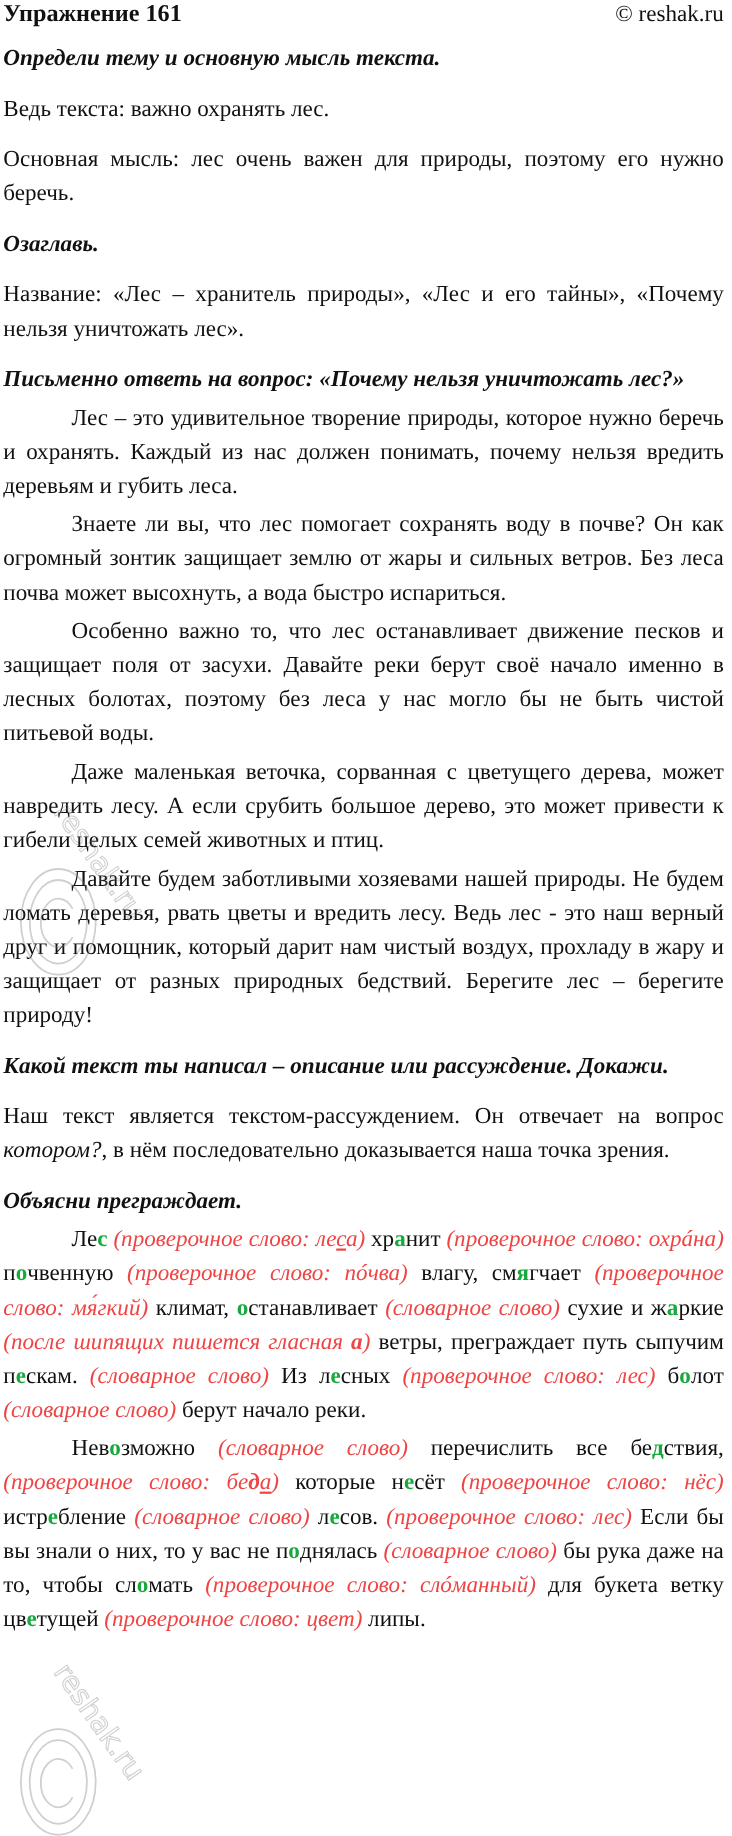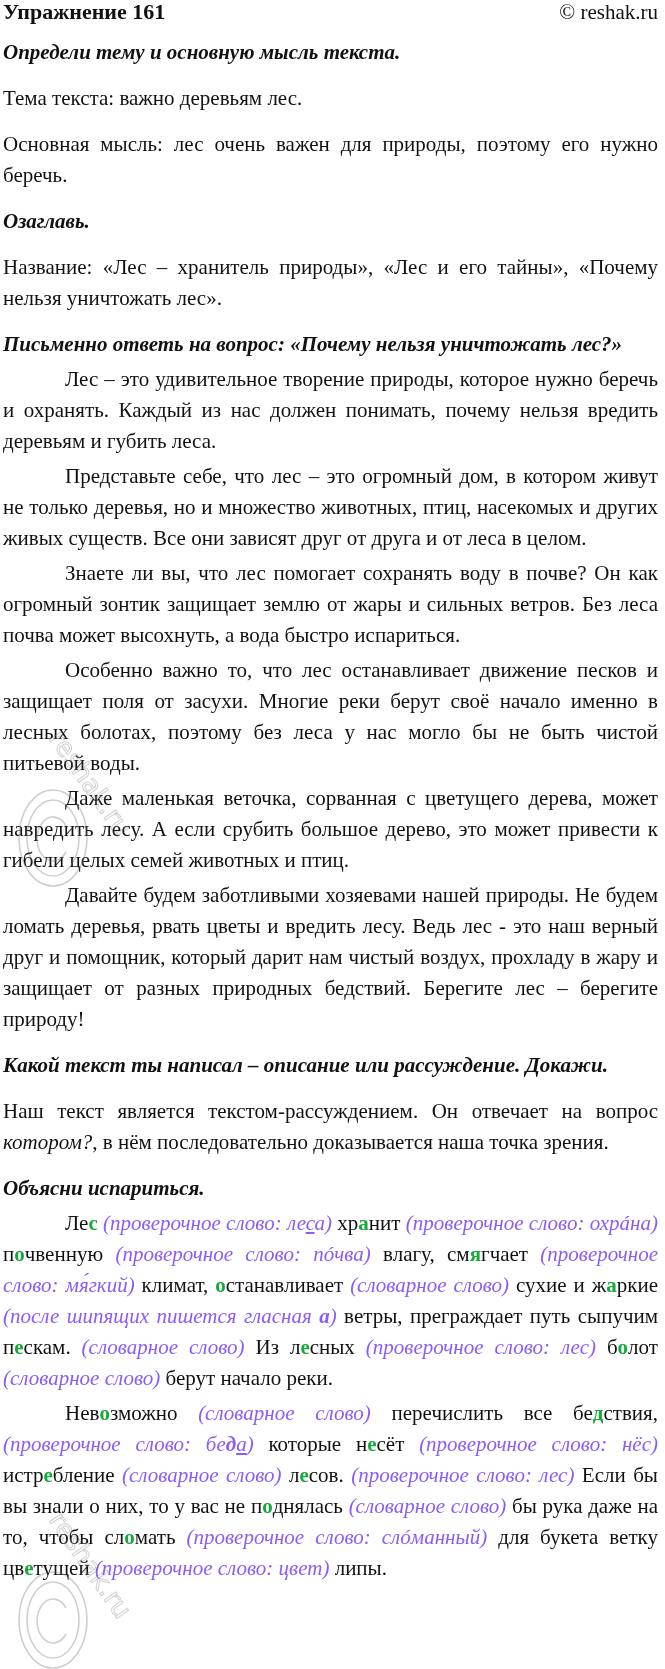--- a/index.html
+++ b/index.html
@@ -10,59 +10,58 @@
   }
   .page { position: absolute; left: 0; top: 0; width: 655px; padding: 0 5px 0 3px; }
   .hdr { display: flex; justify-content: space-between; align-items: baseline; height: 26px; margin-top: -4px; }
   .hdr .title { font-weight: bold; font-size: 22px; }
   .hdr .copy { font-size: 21px; }
   p { margin: 0; text-align: justify; }
   .q { font-style: italic; font-weight: bold; }
   .gap { margin-top: 15px; }
   .gap-lg { margin-top: 4px; }
   .indent { text-indent: 62px; }
-  .ann { color: #8b5cf6; font-style: italic; }
+  .ann { color: #ef4444; font-style: italic; }
   .hl { color: #17a93c; font-weight: bold; }
   .u { text-decoration: underline; }
   .ann b { font-weight: bold; }
   .wm {
     position: absolute; left: 8px; top: 718px; width: 150px; height: 210px;
     pointer-events: none; opacity: 0.35;
   }
   .wm2 { top: 1500px; }
 </style>
 </head>
 <body>
 
 <div class="page">
 
   <div class="hdr">
     <span class="title">Упражнение 161</span>
     <span class="copy">© reshak.ru</span>
   </div>
 
   <p class="q gap">Определи тему и основную мысль текста.</p>
-  <p class="gap">Тема текста: важно деревьям лес.</p>
+  <p class="gap">Ведь текста: важно охранять лес.</p>
   <p class="gap">Основная мысль: лес очень важен для природы, поэтому его нужно беречь.</p>
 
   <p class="q gap">Озаглавь.</p>
   <p class="gap">Название: «Лес – хранитель природы», «Лес и его тайны», «Почему нельзя уничтожать лес».</p>
 
   <p class="q gap">Письменно ответь на вопрос: «Почему нельзя уничтожать лес?»</p>
   <p class="indent gap-lg">Лес – это удивительное творение природы, которое нужно беречь и охранять. Каждый из нас должен понимать, почему нельзя вредить деревьям и губить леса.</p>
-  <p class="indent gap-lg">Представьте себе, что лес – это огромный дом, в котором живут не только деревья, но и множество животных, птиц, насекомых и других живых существ. Все они зависят друг от друга и от леса в целом.</p>
   <p class="indent gap-lg">Знаете ли вы, что лес помогает сохранять воду в почве? Он как огромный зонтик защищает землю от жары и сильных ветров. Без леса почва может высохнуть, а вода быстро испариться.</p>
-  <p class="indent gap-lg">Особенно важно то, что лес останавливает движение песков и защищает поля от засухи. Многие реки берут своё начало именно в лесных болотах, поэтому без леса у нас могло бы не быть чистой питьевой воды.</p>
+  <p class="indent gap-lg">Особенно важно то, что лес останавливает движение песков и защищает поля от засухи. Давайте реки берут своё начало именно в лесных болотах, поэтому без леса у нас могло бы не быть чистой питьевой воды.</p>
   <p class="indent gap-lg">Даже маленькая веточка, сорванная с цветущего дерева, может навредить лесу. А если срубить большое дерево, это может привести к гибели целых семей животных и птиц.</p>
   <p class="indent gap-lg">Давайте будем заботливыми хозяевами нашей природы. Не будем ломать деревья, рвать цветы и вредить лесу. Ведь лес - это наш верный друг и помощник, который дарит нам чистый воздух, прохладу в жару и защищает от разных природных бедствий. Берегите лес – берегите природу!</p>
 
   <p class="q gap">Какой текст ты написал – описание или рассуждение. Докажи.</p>
   <p class="gap"><span>Наш текст является текстом-рассуждением. Он отвечает на вопрос </span><i>котором?</i><span>, в нём последовательно доказывается наша точка зрения.</span></p>
 
-  <p class="q gap">Объясни испариться.</p>
+  <p class="q gap">Объясни преграждает.</p>
   <p class="indent gap-lg"><span>Ле</span><span class="hl">с</span><span> </span><span class="ann">(проверочное слово: ле</span><span class="ann u">с</span><span class="ann">а)</span><span> хр</span><span class="hl">а</span><span>нит </span><span class="ann">(проверочное слово: охрáна)</span><span> п</span><span class="hl">о</span><span>чвенную </span><span class="ann">(проверочное слово: пóчва)</span><span> влагу, см</span><span class="hl">я</span><span>гчает </span><span class="ann">(проверочное слово: мя́гкий)</span><span> климат, </span><span class="hl">о</span><span>станавливает </span><span class="ann">(словарное слово)</span><span> сухие и ж</span><span class="hl">а</span><span>ркие </span><span class="ann">(после шипящих пишется гласная </span><span class="ann"><b>а</b></span><span class="ann">)</span><span> ветры, преграждает путь сыпучим п</span><span class="hl">е</span><span>скам. </span><span class="ann">(словарное слово)</span><span> Из л</span><span class="hl">е</span><span>сных </span><span class="ann">(проверочное слово: лес)</span><span> б</span><span class="hl">о</span><span>лот </span><span class="ann">(словарное слово)</span><span> берут начало реки.</span></p>
   <p class="indent gap-lg"><span>Нев</span><span class="hl">о</span><span>зможно </span><span class="ann">(словарное слово)</span><span> перечислить все бе</span><span class="hl">д</span><span>ствия, </span><span class="ann">(проверочное слово: бе</span><span class="ann" style="font-weight: bold;">д</span><span class="ann u">а</span><span class="ann">)</span><span> которые н</span><span class="hl">е</span><span>сёт </span><span class="ann">(проверочное слово: нёс)</span><span> истр</span><span class="hl">е</span><span>бление </span><span class="ann">(словарное слово)</span><span> л</span><span class="hl">е</span><span>сов. </span><span class="ann">(проверочное слово: лес)</span><span> Если бы вы знали о них, то у вас не п</span><span class="hl">о</span><span>днялась </span><span class="ann">(словарное слово)</span><span> бы рука даже на то, чтобы сл</span><span class="hl">о</span><span>мать </span><span class="ann">(проверочное слово: слóманный)</span><span> для букета ветку цв</span><span class="hl">е</span><span>тущей </span><span class="ann">(проверочное слово: цвет)</span><span> липы.</span></p>
 </div>
 
 <svg class="wm" viewBox="0 0 150 210">
   <g fill="none" stroke="#777" stroke-width="1.6">
     <ellipse cx="45" cy="120" rx="34" ry="48"></ellipse>
     <ellipse cx="45" cy="120" rx="26" ry="38"></ellipse>
     <path d="M58 108 A16 22 0 1 0 58 134"></path>
   </g>

